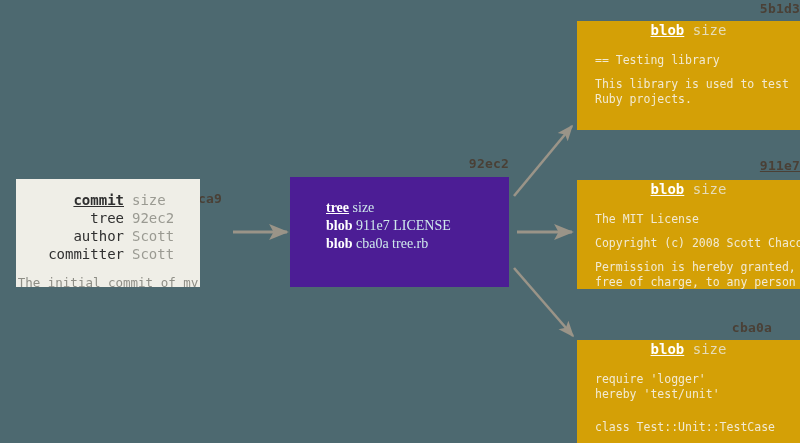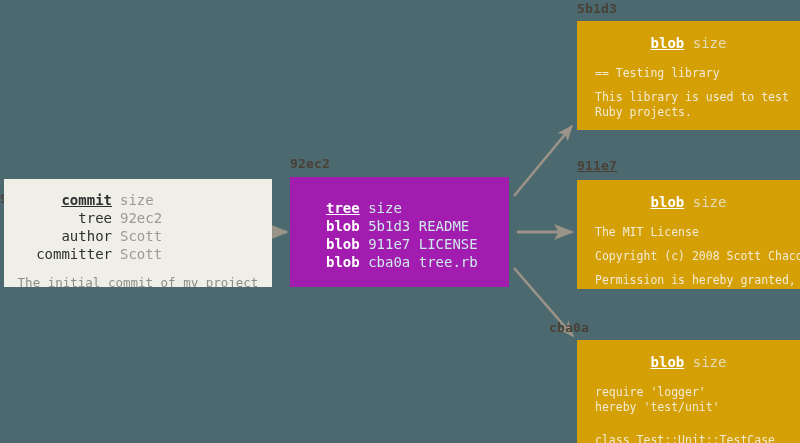--- a/index.html
+++ b/index.html
@@ -30,34 +30,35 @@
 
   
   .node-title {
     position: absolute;
     font-family: "DejaVu Sans Mono", "Liberation Mono", monospace;
     font-weight: bold;
     font-size: 13px;
     color: #4a4036;
     letter-spacing: 0.2px;
     white-space: nowrap;
-    text-align: left;
+    text-align: right;
   }
 
   
   .node-box {
     position: absolute;
     box-sizing: border-box;
     overflow: hidden;
   }
   .box-commit {
     background: #efeee7;
   }
   .box-tree {
-    background: #a21caf;
+    background: #4c1d95;
+    font-family: Liberation Serif, serif;
   }
   .box-blob {
     background: #d4a006;
   }
 
   
   .commit-header {
     display: grid;
     grid-template-columns: 108px 8px auto;
     row-gap: 0px;
@@ -99,21 +100,20 @@
     color: #ffffff;
     font-weight: bold;
   }
   .tree-kw.ul {
     text-decoration: underline;
   }
 
   
   .blob-head {
     text-align: center;
-    padding-top: 13px;
     font-size: 14px;
     line-height: 18px;
   }
   .blob-kw {
     color: #ffffff;
     font-weight: bold;
     text-decoration: underline;
   }
   .blob-size {
     color: #e6dcb8;
@@ -141,21 +141,21 @@
         <path d="M0,0.5 L6.2,3 L0,5.5 L1.4,3 Z" fill="#9a9488"></path>
       </marker>
     </defs>
     <line x1="233" y1="232" x2="287" y2="232" stroke="#9a9488" stroke-width="3.2" marker-end="url(#ah)"></line>
     <line x1="514" y1="196" x2="572" y2="126" stroke="#9a9488" stroke-width="2.6" marker-end="url(#ah)"></line>
     <line x1="517" y1="232" x2="572" y2="232" stroke="#9a9488" stroke-width="3.2" marker-end="url(#ah)"></line>
     <line x1="514" y1="268" x2="573" y2="336" stroke="#9a9488" stroke-width="2.6" marker-end="url(#ah)"></line>
   </svg>
 
   <div class="node-title" style="left:0px; top:157px; width:222px;margin-top:34px;">98ca9</div>
-  <div class="node-box box-commit" style="left:4px; top:179px; width:268px; height:108px;">
+  <div class="node-box box-commit" style="left:16px; top:179px; width:184px; height:108px;">
     <div class="commit-header">
       <div class="commit-key kw">commit</div>
       <div></div>
       <div class="commit-val">size</div>
 
       <div class="commit-key">tree</div>
       <div></div>
       <div class="commit-val">92ec2</div>
 
       <div class="commit-key">author</div>
@@ -169,23 +169,20 @@
     <div class="commit-msg">The initial commit of my project</div>
   </div>
 
   <div class="node-title" style="left:290px; top:156px; width:219px;">92ec2</div>
   <div class="node-box box-tree" style="left:290px; top:177px; width:219px; height:110px;">
     <div class="tree-rows">
       <div class="tree-row">
         <span class="tree-kw ul">tree</span><span> size</span>
       </div>
       <div class="tree-row">
-        <span class="tree-kw">blob</span><span> 5b1d3 README</span>
-      </div>
-      <div class="tree-row">
         <span class="tree-kw">blob</span><span> 911e7 LICENSE</span>
       </div>
       <div class="tree-row">
         <span class="tree-kw">blob</span><span> cba0a tree.rb</span>
       </div>
     </div>
   </div>
 
   <div class="node-title" style="left:577px; top:1px; width:223px;">5b1d3</div>
   <div class="node-box box-blob" style="left:577px; top:21px; width:223px; height:109px;">

